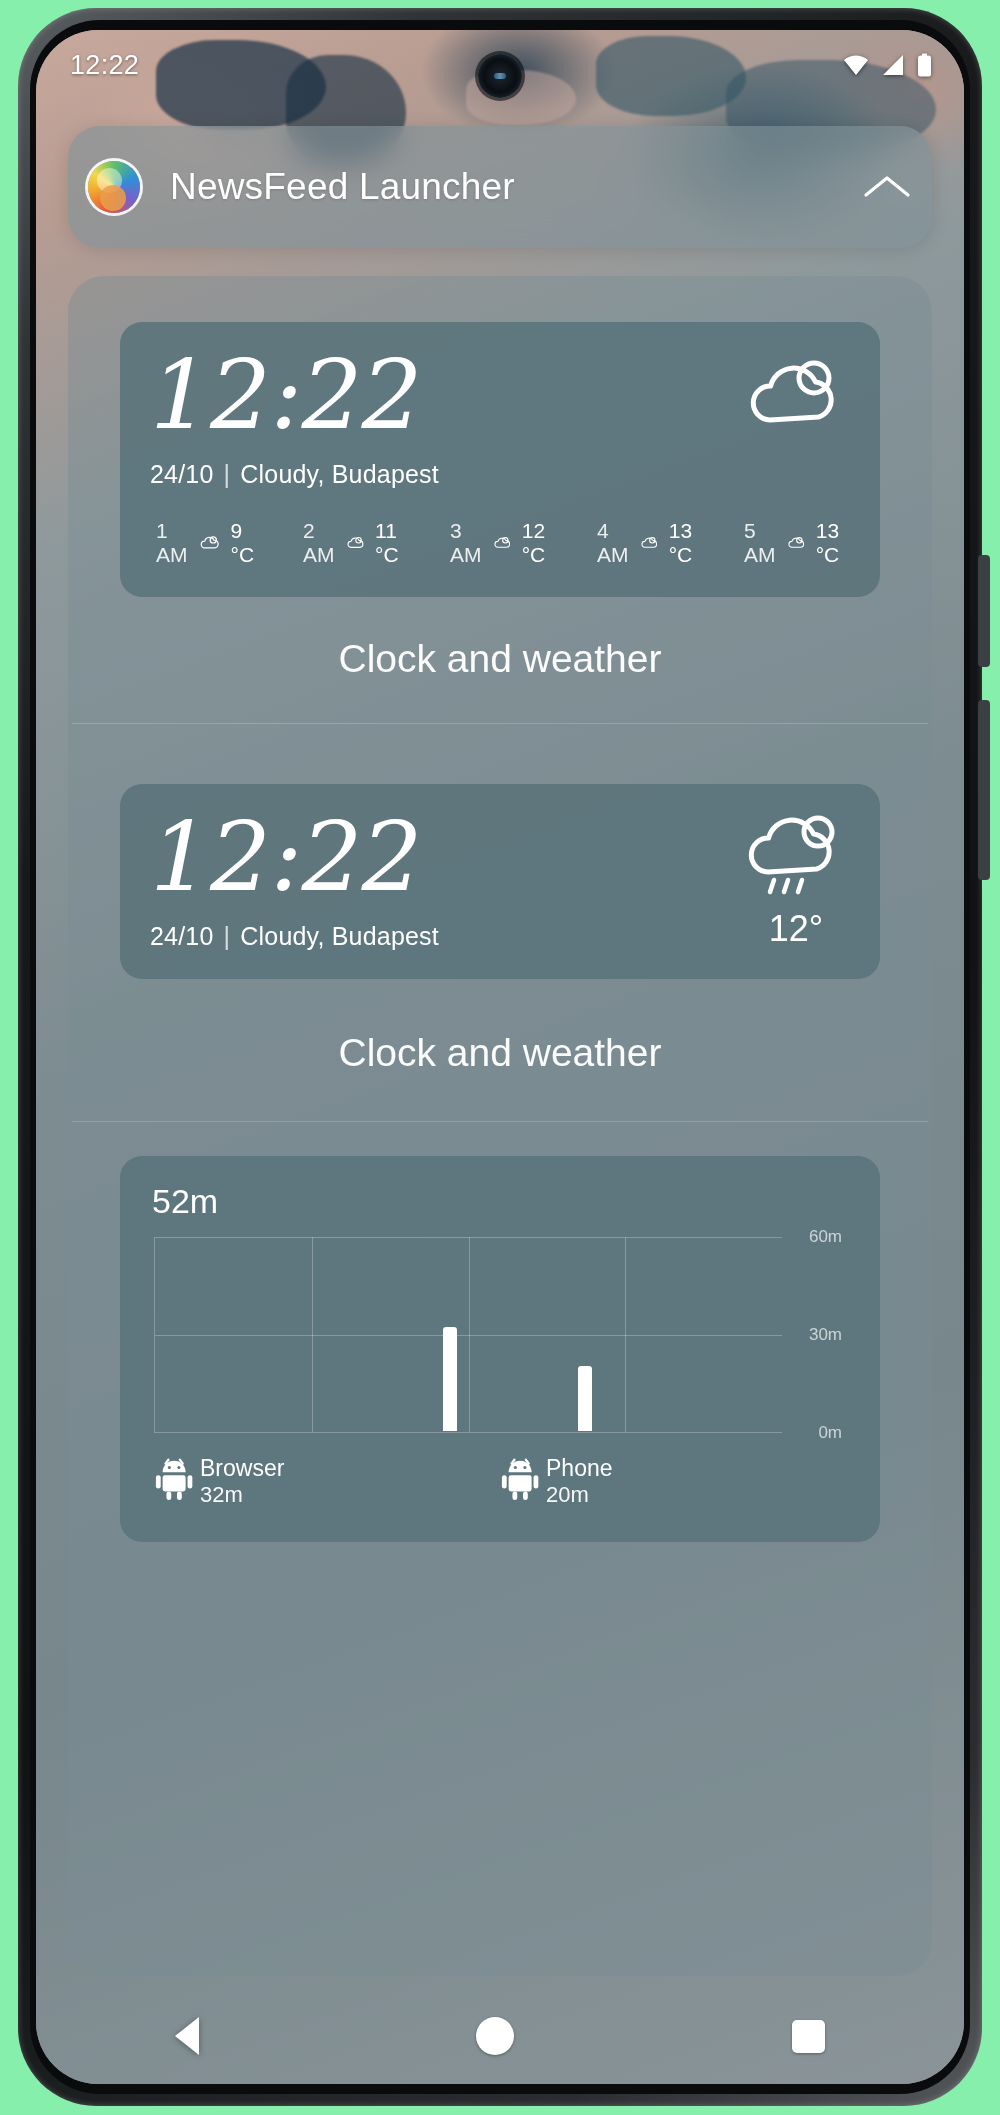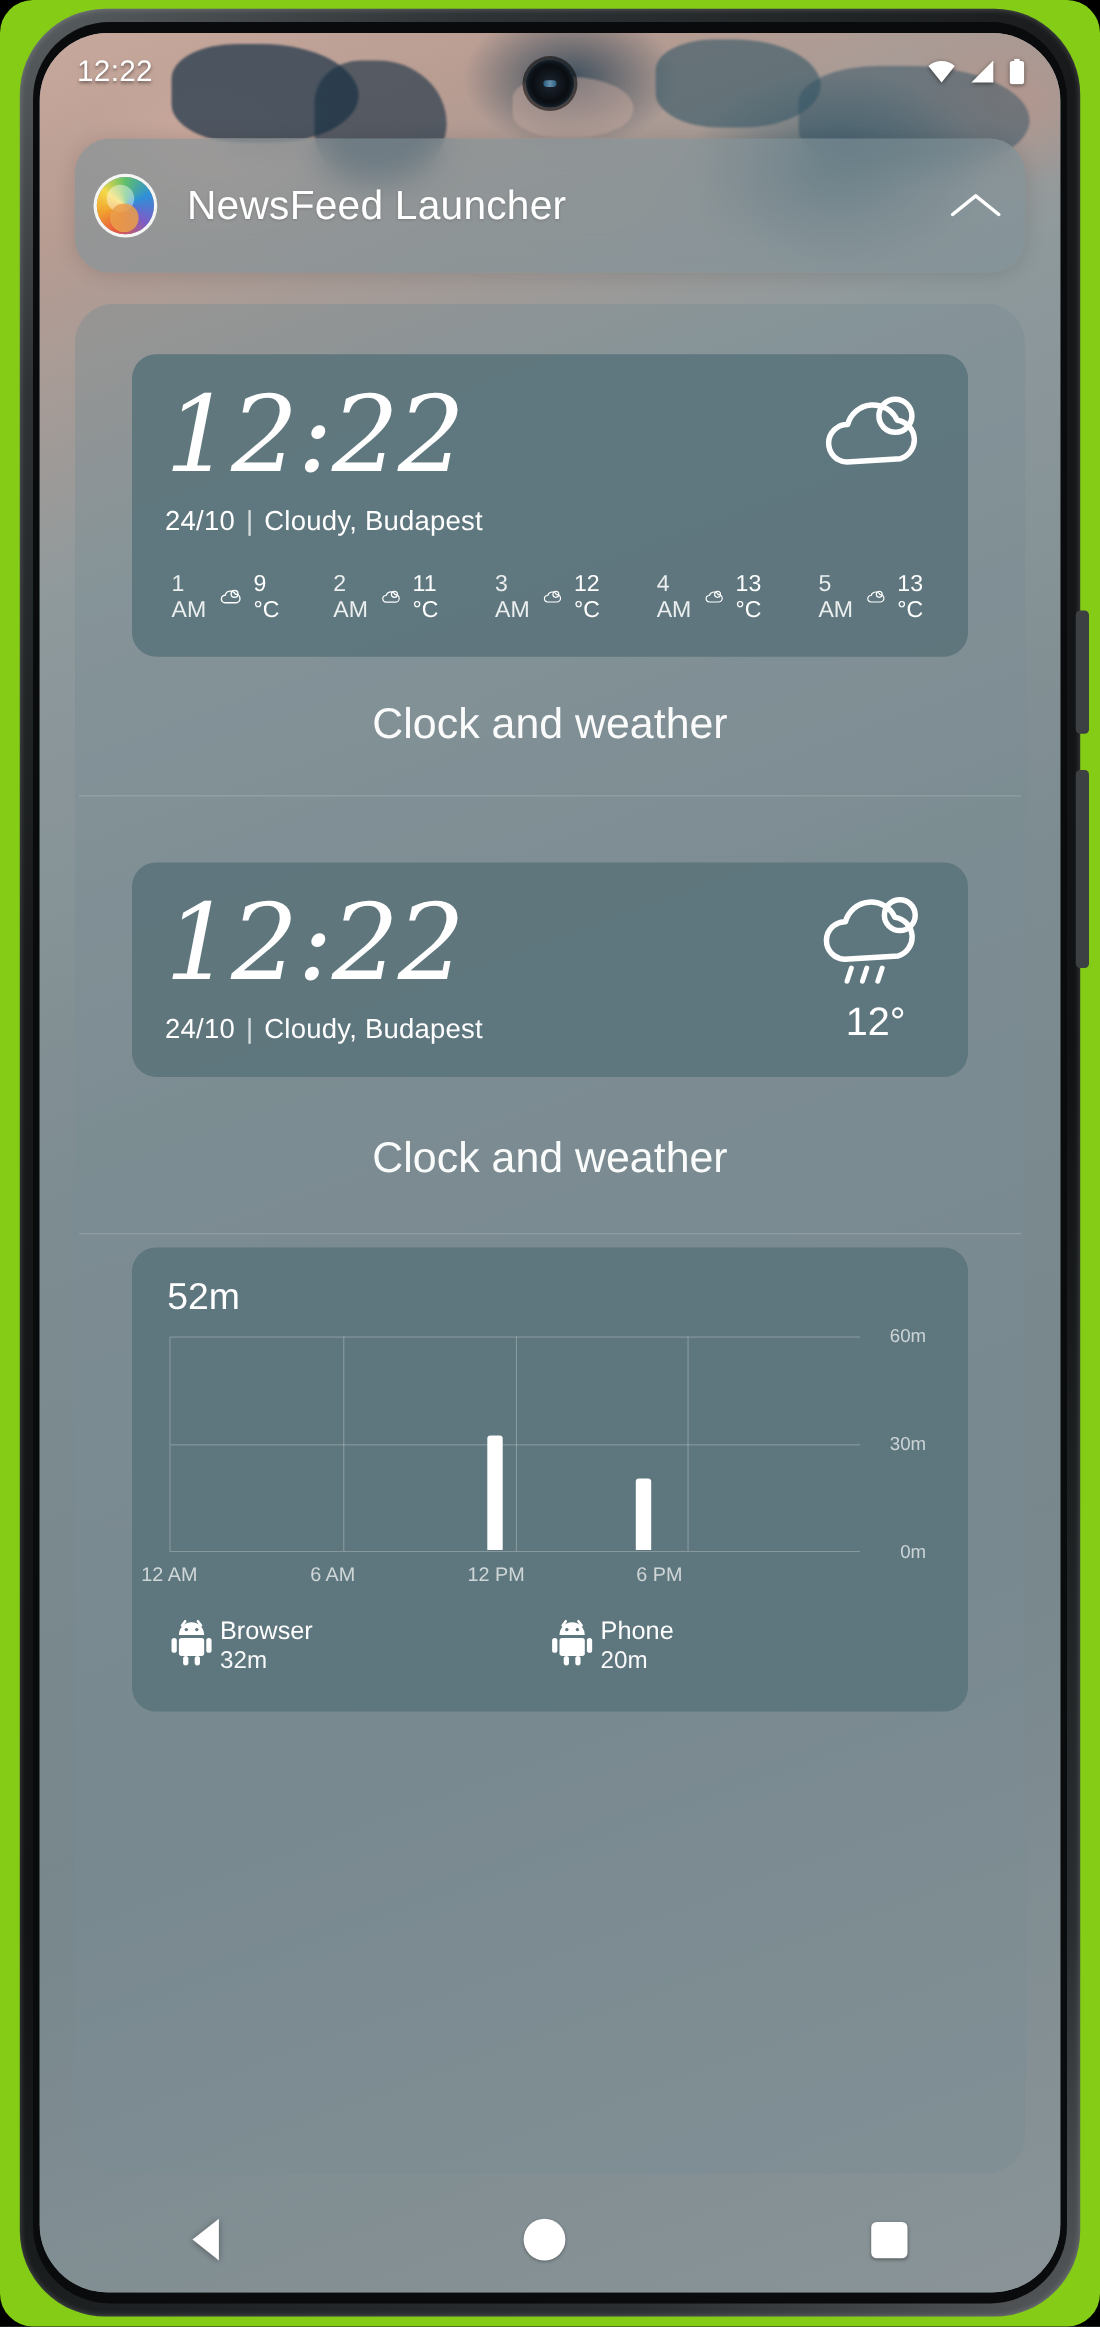--- a/index.html
+++ b/index.html
@@ -5,22 +5,21 @@
   * { margin:0; padding:0; box-sizing:border-box; }
   html,body{
     width:1000px; height:2115px; overflow:hidden;
     background:#000;
     font-family:"Liberation Sans", sans-serif;
   }
 
   
   #phone{
     position:absolute; left:0; top:0; width:1000px; height:2115px;
-    background:#84cc16;
-    border-radius:30px;
+    background:#86efac;
   }
   .bezel{
     position:absolute;
     left:18px; top:8px; width:964px; height:2098px;
     border-radius:78px;
     background:linear-gradient(140deg,#5a5f61 0%,#2f3335 12%,#17191a 30%,#101213 60%,#2a2e30 88%,#55595b 100%);
     box-shadow:inset 0 0 6px rgba(255,255,255,.25);
   }
   .bezel-inner{
     position:absolute;
@@ -142,21 +141,21 @@
   .fc-hour{ font-size:21px; color:rgba(255,255,255,.88); }
   .fc-temp{ font-size:21px; color:#fff; }
 
   
   .widget-card.compact{ padding:26px 30px 28px; }
   .temp-now{ font-size:36px; text-align:right; margin-top:6px; }
   .w2-right{ display:flex; flex-direction:column; align-items:center; }
 
   
   .wellbeing{
-    margin:12px auto 0; width:760px; border-radius:22px;
+    margin:34px auto 0; width:760px; border-radius:22px;
     background:rgba(92,116,124,.93); color:#fff;
     padding:26px 0 0 0;
   }
   .wb-total{ font-size:34px; padding:0 32px 16px; }
   .chart-wrap{ position:relative; margin:0 32px 0 34px; height:196px; }
   .grid-area{
     position:absolute; left:0; top:0; right:66px; bottom:0;
     border-left:1px solid rgba(255,255,255,.26);
     border-bottom:1px solid rgba(255,255,255,.26);
   }
@@ -327,26 +326,20 @@
             <div class="gl-v" style="left:50%;"></div>
             <div class="gl-v" style="left:75%;"></div>
             <div class="bar" id="bar0" style="left: 46%; height: 53.3333%;"></div>
             <div class="bar" id="bar1" style="left: 67.5%; height: 33.3333%;"></div>
           </div>
           <div class="ylab" style="top:0;">60m</div>
           <div class="ylab" style="top:50%;">30m</div>
           <div class="ylab" style="top:100%;">0m</div>
         </div>
 
-        <div class="xlabs">
-          <span class="xlab" id="x0" style="left: calc(0% + 0px);">12 AM</span>
-          <span class="xlab" id="x1" style="left: calc(25% - 16.5px);">6 AM</span>
-          <span class="xlab" id="x2" style="left: calc(50% - 33px);">12 PM</span>
-          <span class="xlab" id="x3" style="left: calc(75% - 49.5px);">6 PM</span>
-        </div>
 
         <div class="apps-row">
           <div class="app-item">
             <svg class="droid" viewBox="0 0 48 48">
               <path d="M12 9 L15 5 M30 9 L27 5" stroke="#fff" stroke-width="2.4" stroke-linecap="round"></path>
               <path d="M9 18 a12 12 0 0 1 24 0 Z" fill="#fff"></path>
               <circle cx="16" cy="13" r="1.6" fill="#5c747c"></circle>
               <circle cx="26" cy="13" r="1.6" fill="#5c747c"></circle>
               <rect x="9" y="21" width="24" height="17" rx="2.5" fill="#fff"></rect>
               <rect x="2" y="21" width="5" height="14" rx="2.5" fill="#fff"></rect>

